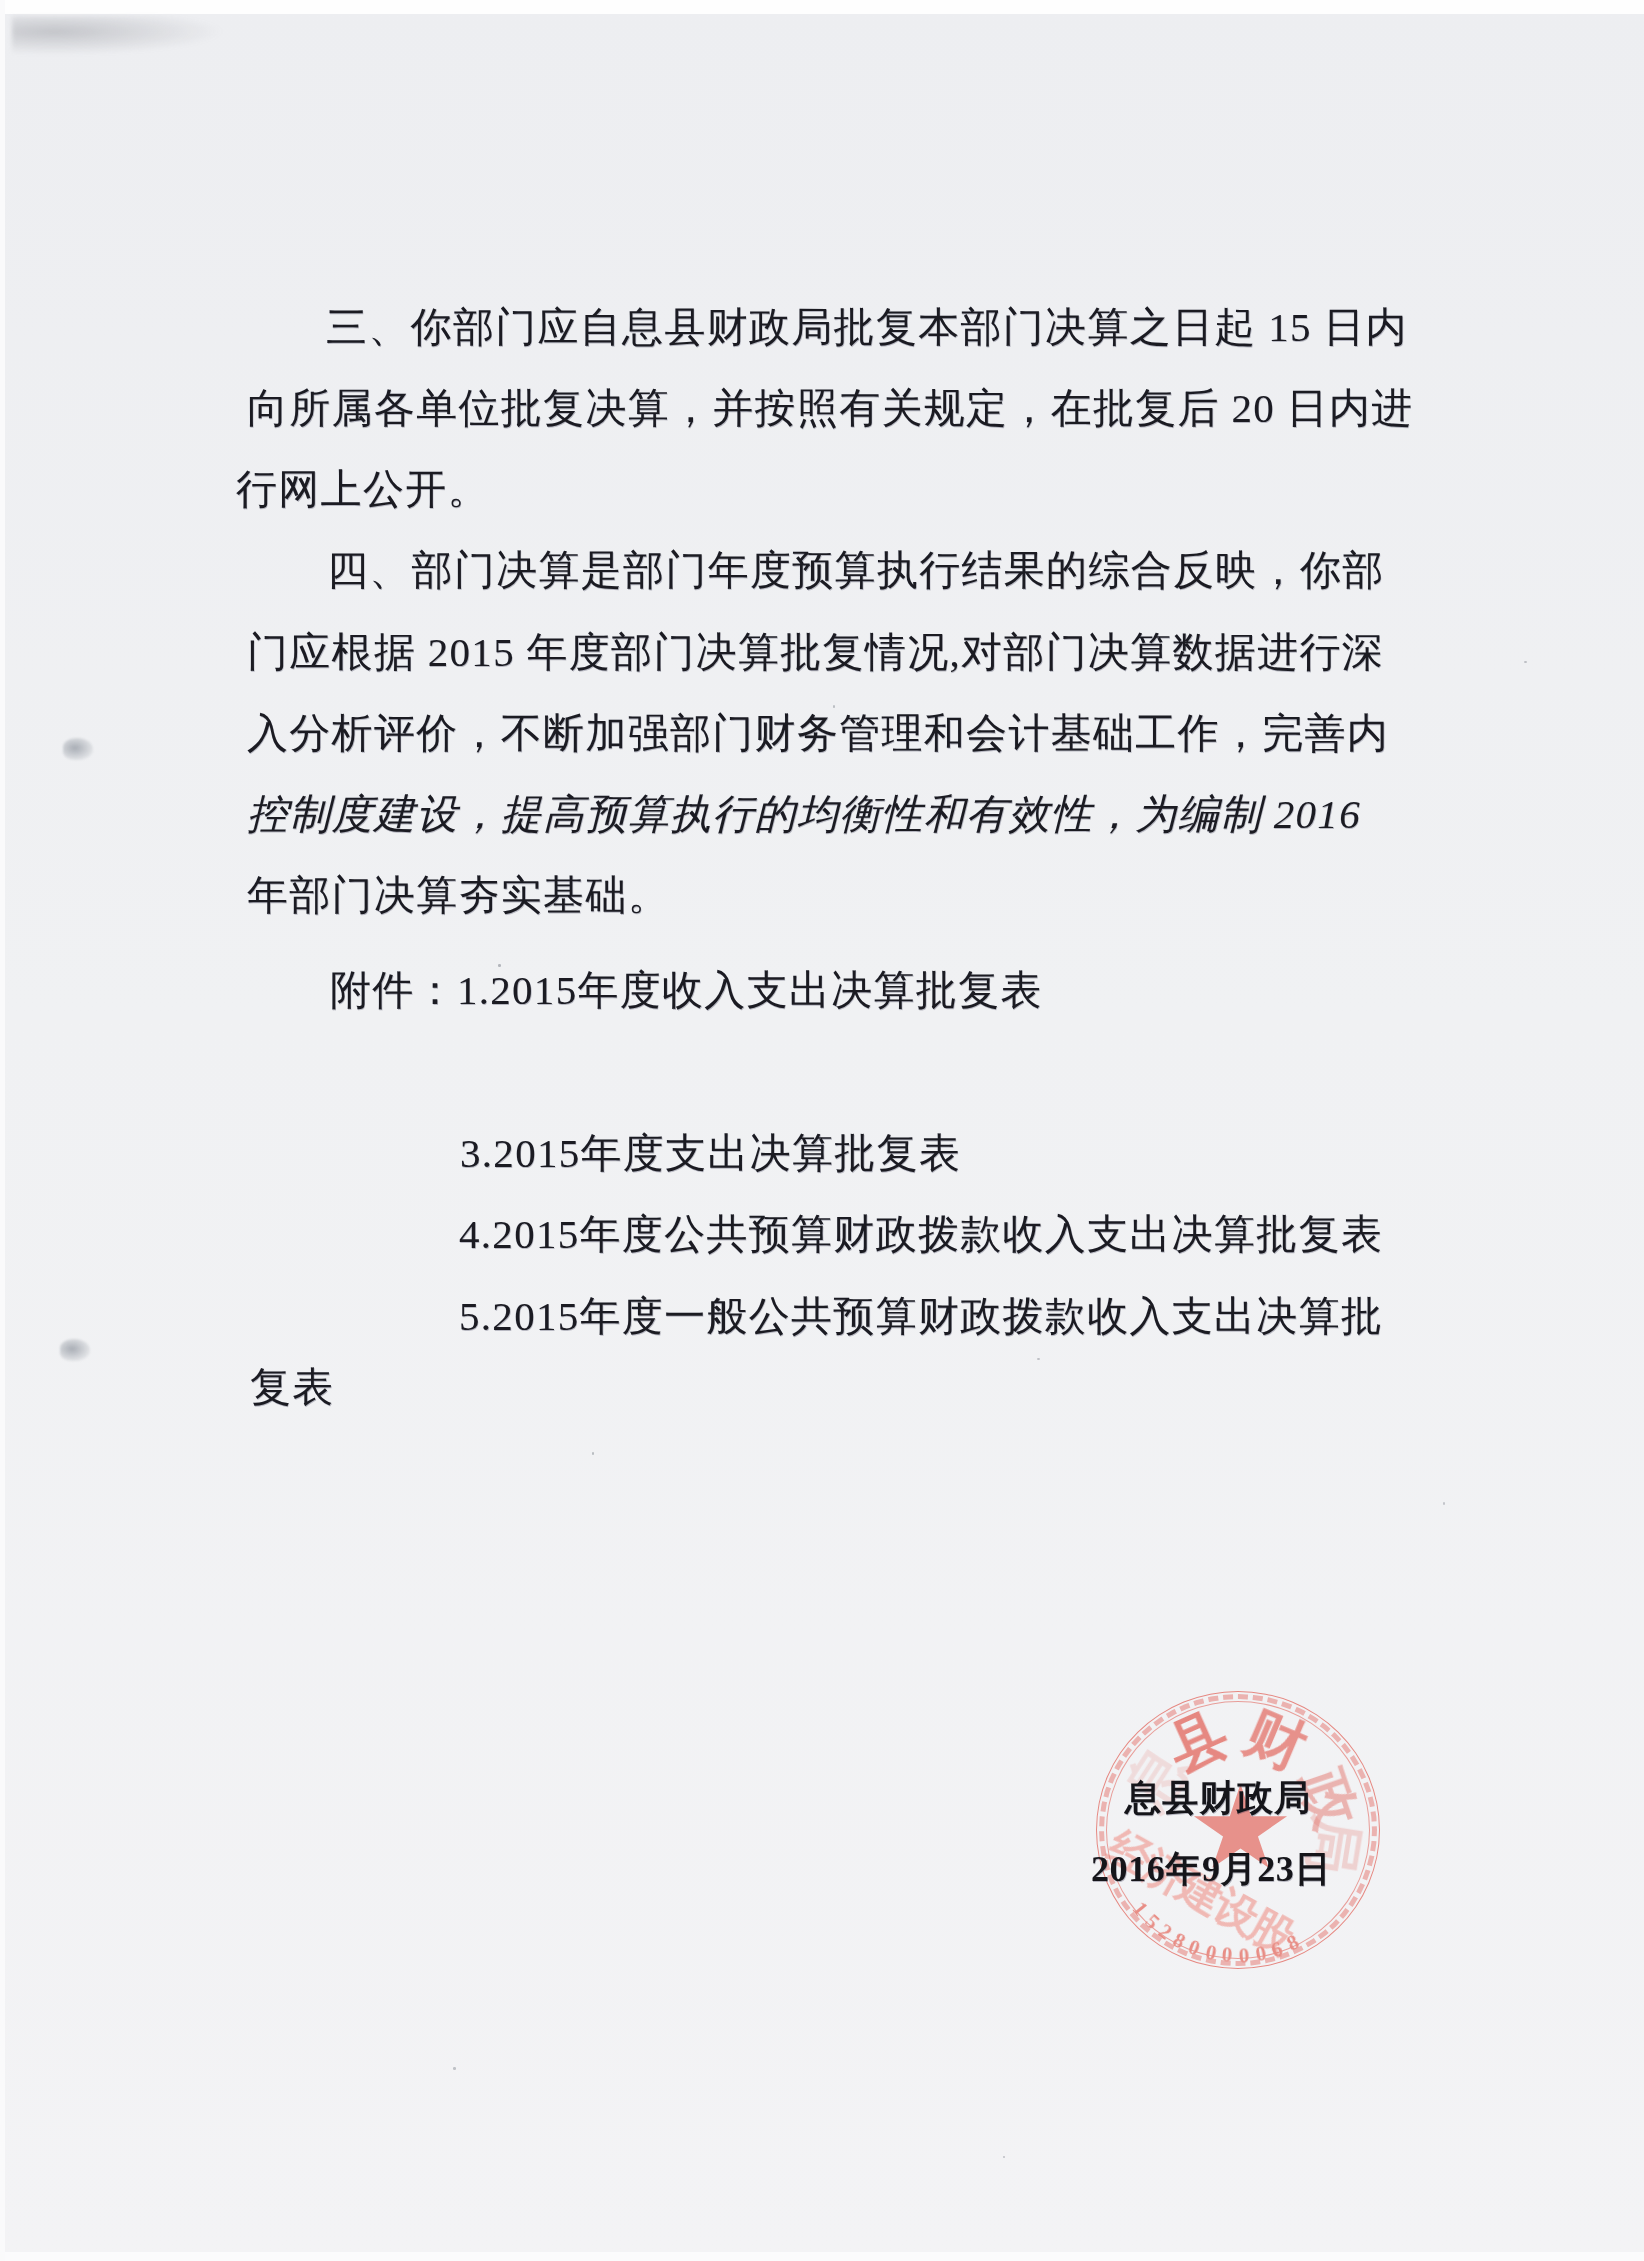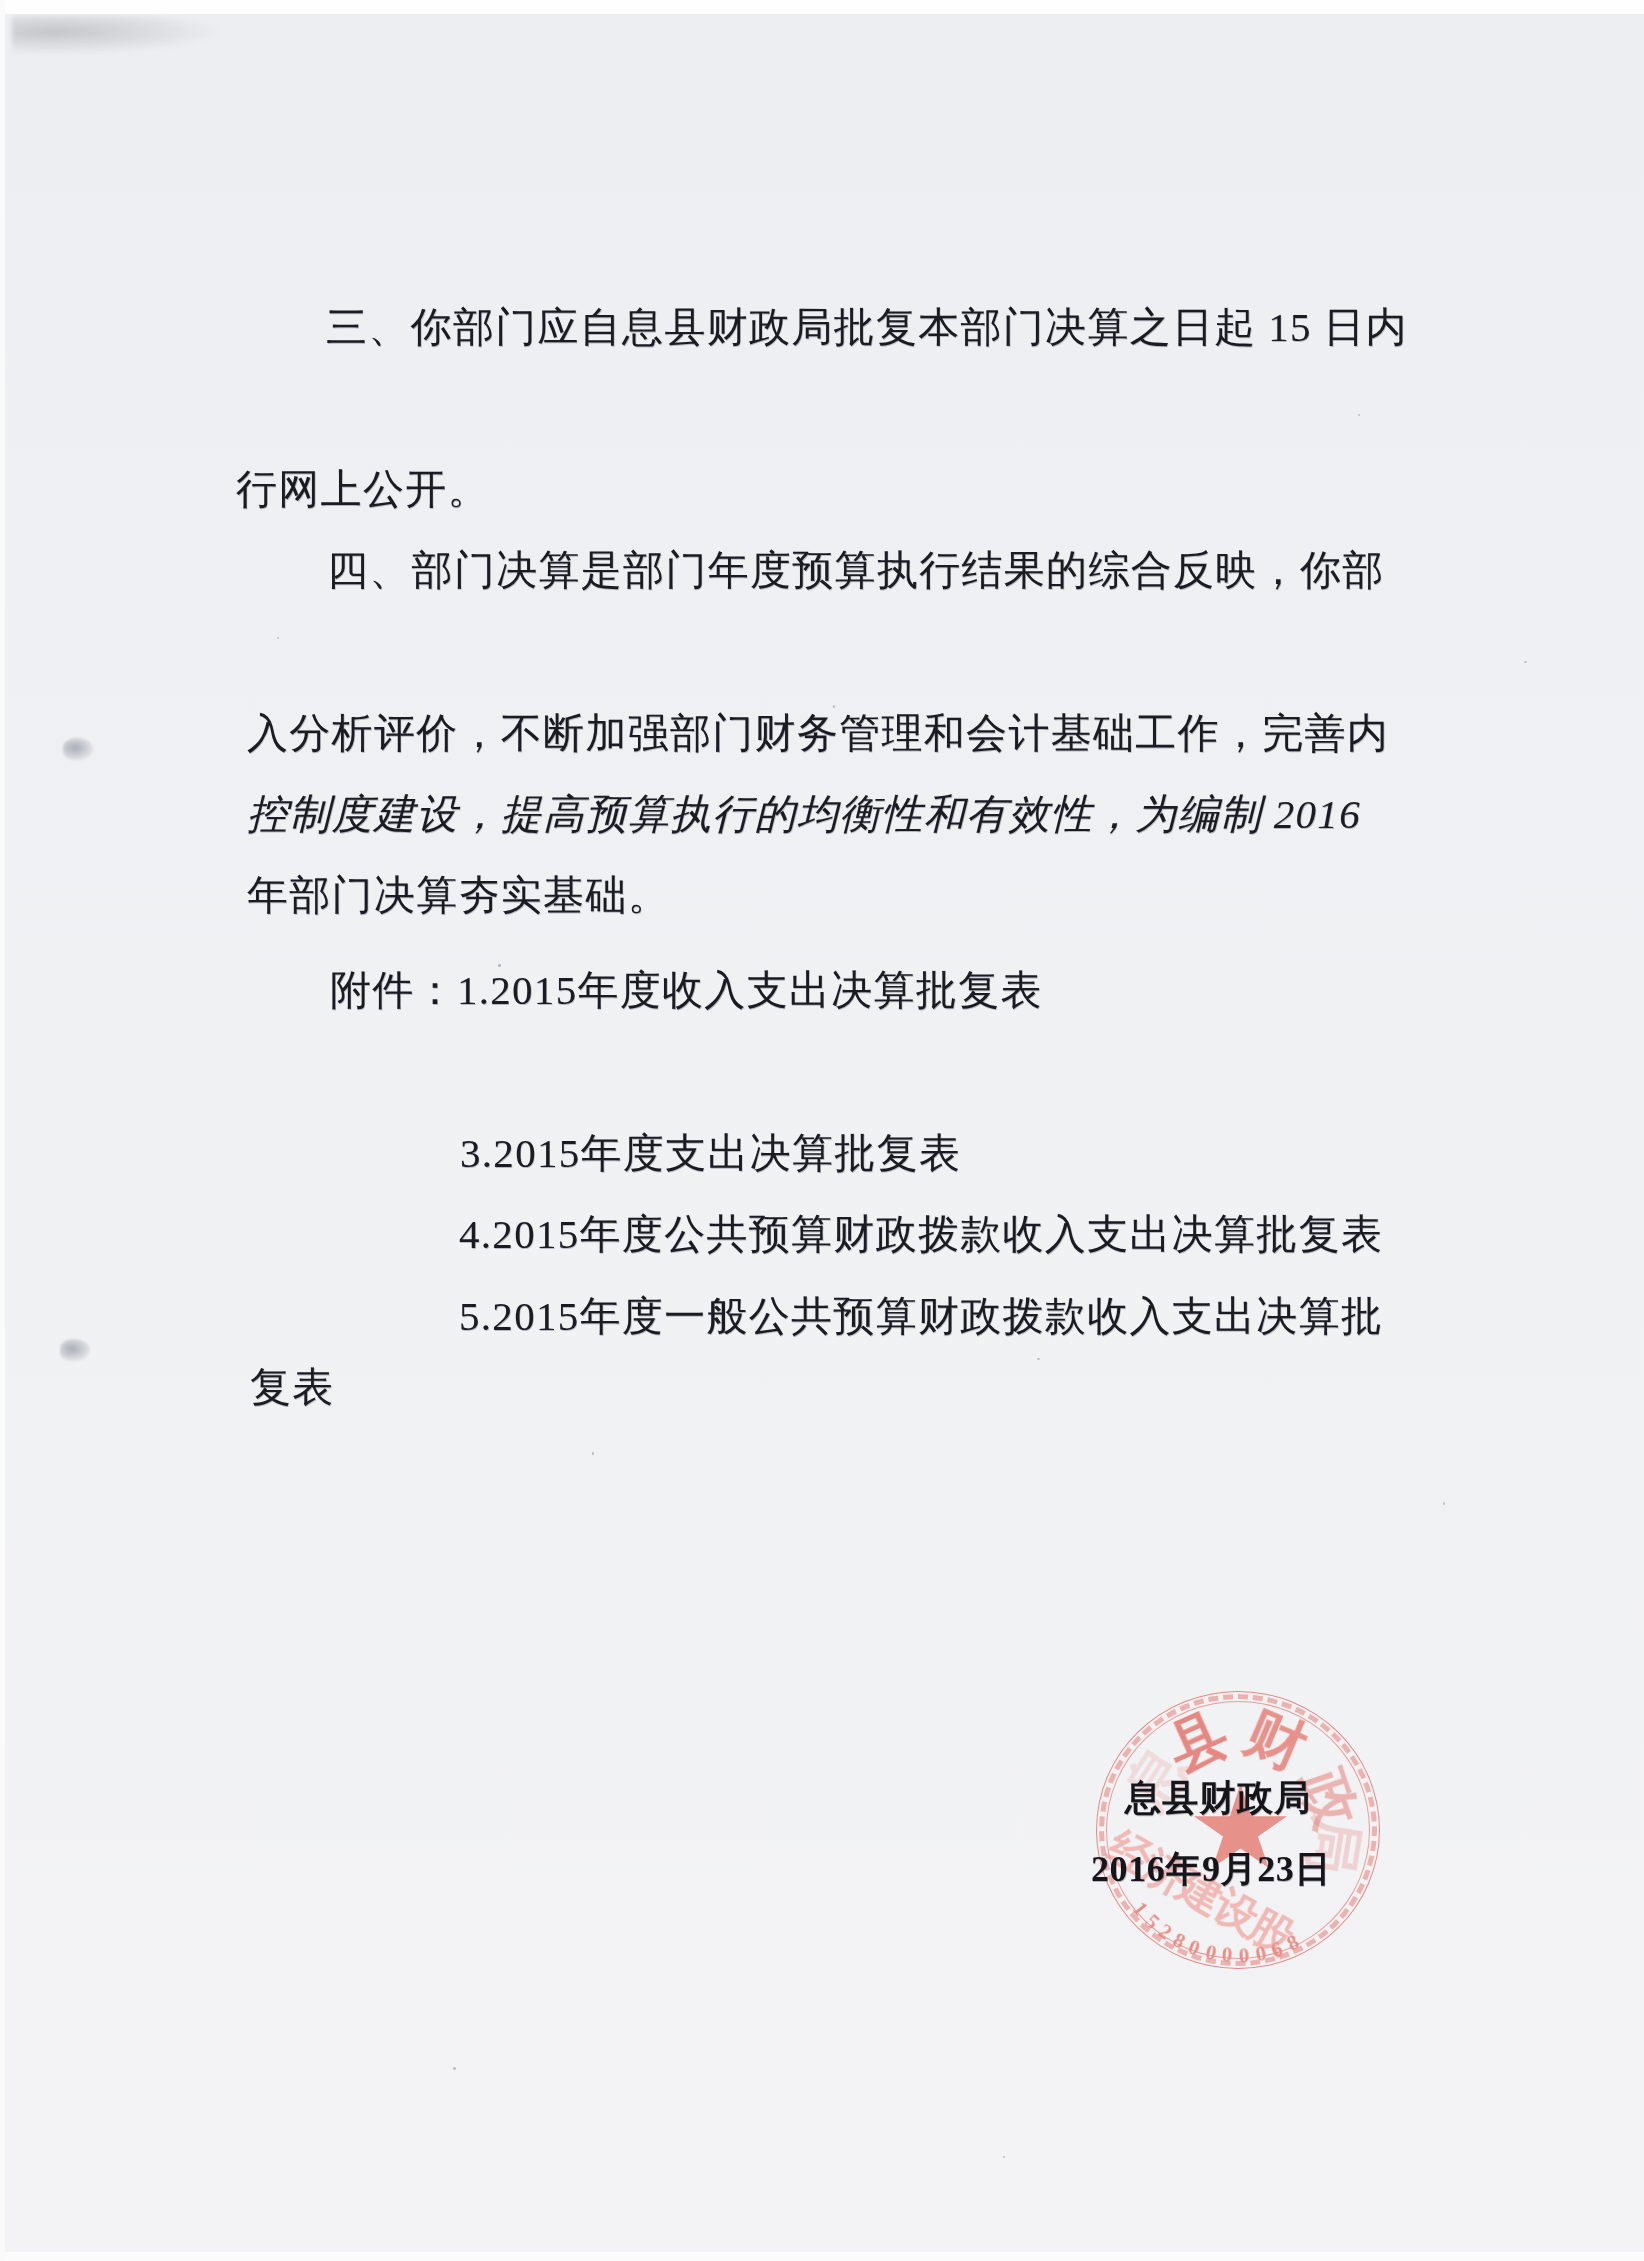--- a/index.html
+++ b/index.html
@@ -109,22 +109,24 @@
   <div class="speck" style="left:1358px;top:414px;width:1.9px;height:1.9px;opacity:.5;"></div>
   <div class="speck" style="left:1524px;top:661px;width:2.6px;height:1.9px;opacity:.5;"></div>
   <div class="speck" style="left:592px;top:1452px;width:1.9px;height:2.6px;opacity:.55;"></div>
   <div class="speck" style="left:1037px;top:1358px;width:2.6px;height:1.9px;opacity:.5;"></div>
   <div class="speck" style="left:453px;top:2067px;width:2.6px;height:2.6px;opacity:.5;"></div>
   <div class="speck" style="left:1003px;top:2156px;width:1.9px;height:1.9px;opacity:.5;"></div>
   <div class="speck" style="left:277px;top:637px;width:1.9px;height:1.9px;opacity:.5;"></div>
   <div class="speck" style="left:1443px;top:1502px;width:1.9px;height:2.6px;opacity:.45;"></div>
 
   <div class="line" style="top:307px;left:326px;">三、你部门应自息县财政局批复本部门决算之日起 15 日内</div>
+  <div class="line" style="top:388px;left:247px;">向所属各单位批复决算，并按照有关规定，在批复后 20 日内进</div>
   <div class="line" style="top:469px;left:236px;">行网上公开。</div>
   <div class="line" style="top:550px;left:327px;">四、部门决算是部门年度预算执行结果的综合反映，你部</div>
+  <div class="line" style="top:632px;left:247px;">门应根据 2015 年度部门决算批复情况,对部门决算数据进行深</div>
   <div class="line" style="top:713px;left:247px;">入分析评价，不断加强部门财务管理和会计基础工作，完善内</div>
   <div class="line" style="top:794px;left:247px;font-style:italic;">控制度建设，提高预算执行的均衡性和有效性，为编制 2016</div>
   <div class="line" style="top:875px;left:247px;">年部门决算夯实基础。</div>
   <div class="line" style="top:970px;left:330px;">附件：1.2015年度收入支出决算批复表</div>
   <div class="line" style="top:1133px;left:460px;">3.2015年度支出决算批复表</div>
   <div class="line" style="top:1214px;left:459px;">4.2015年度公共预算财政拨款收入支出决算批复表</div>
   <div class="line" style="top:1296px;left:459px;">5.2015年度一般公共预算财政拨款收入支出决算批</div>
   <div class="line" style="top:1367px;left:250px;">复表</div>
 
   <div class="seal">

